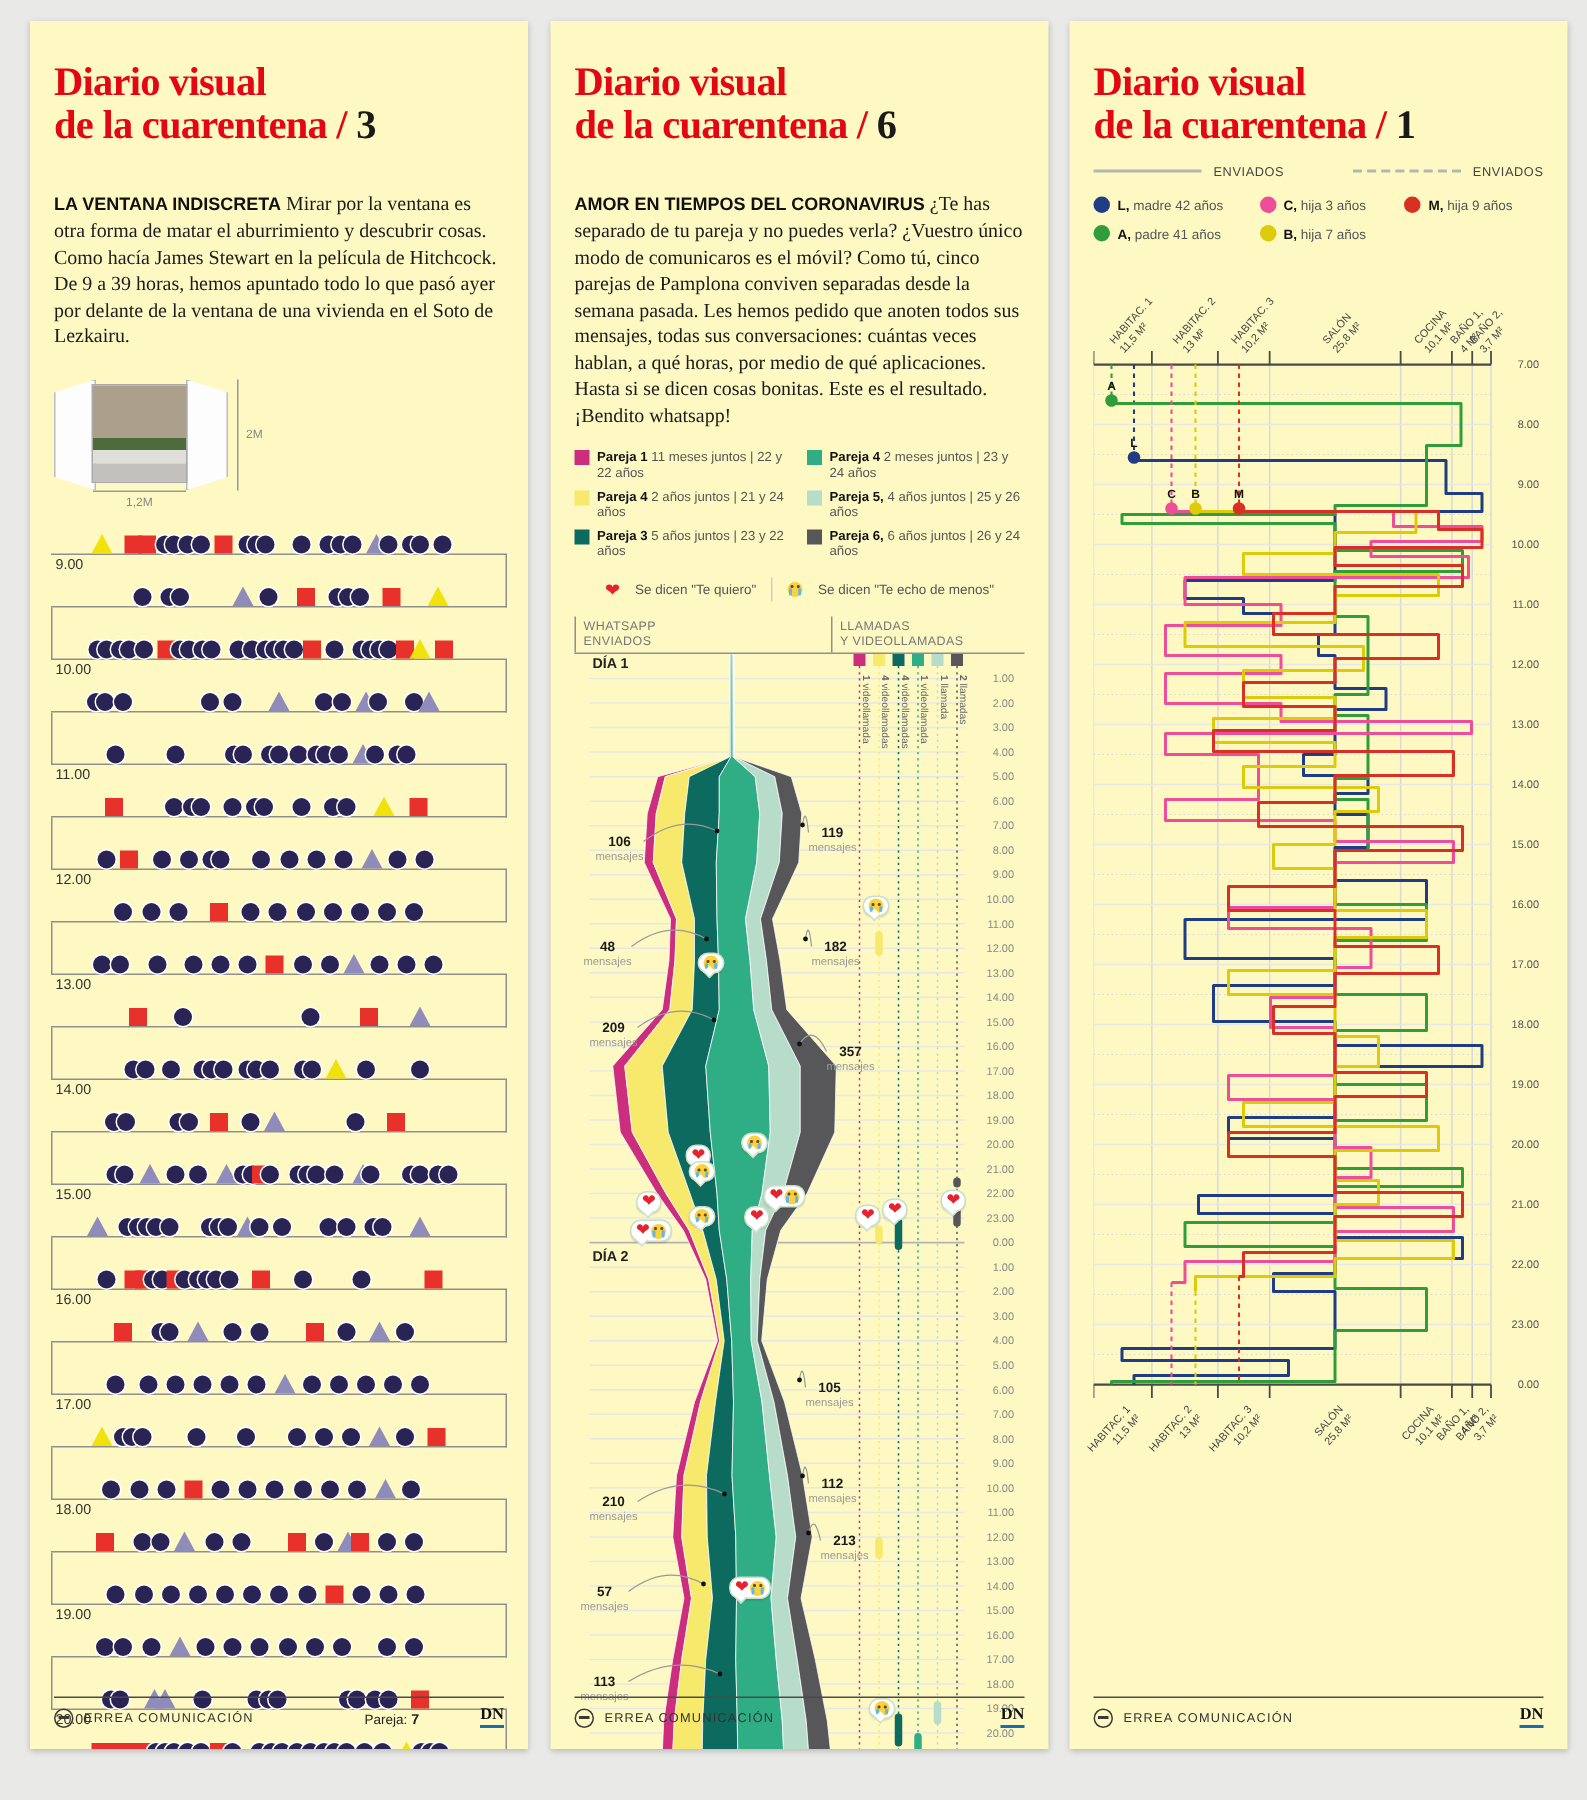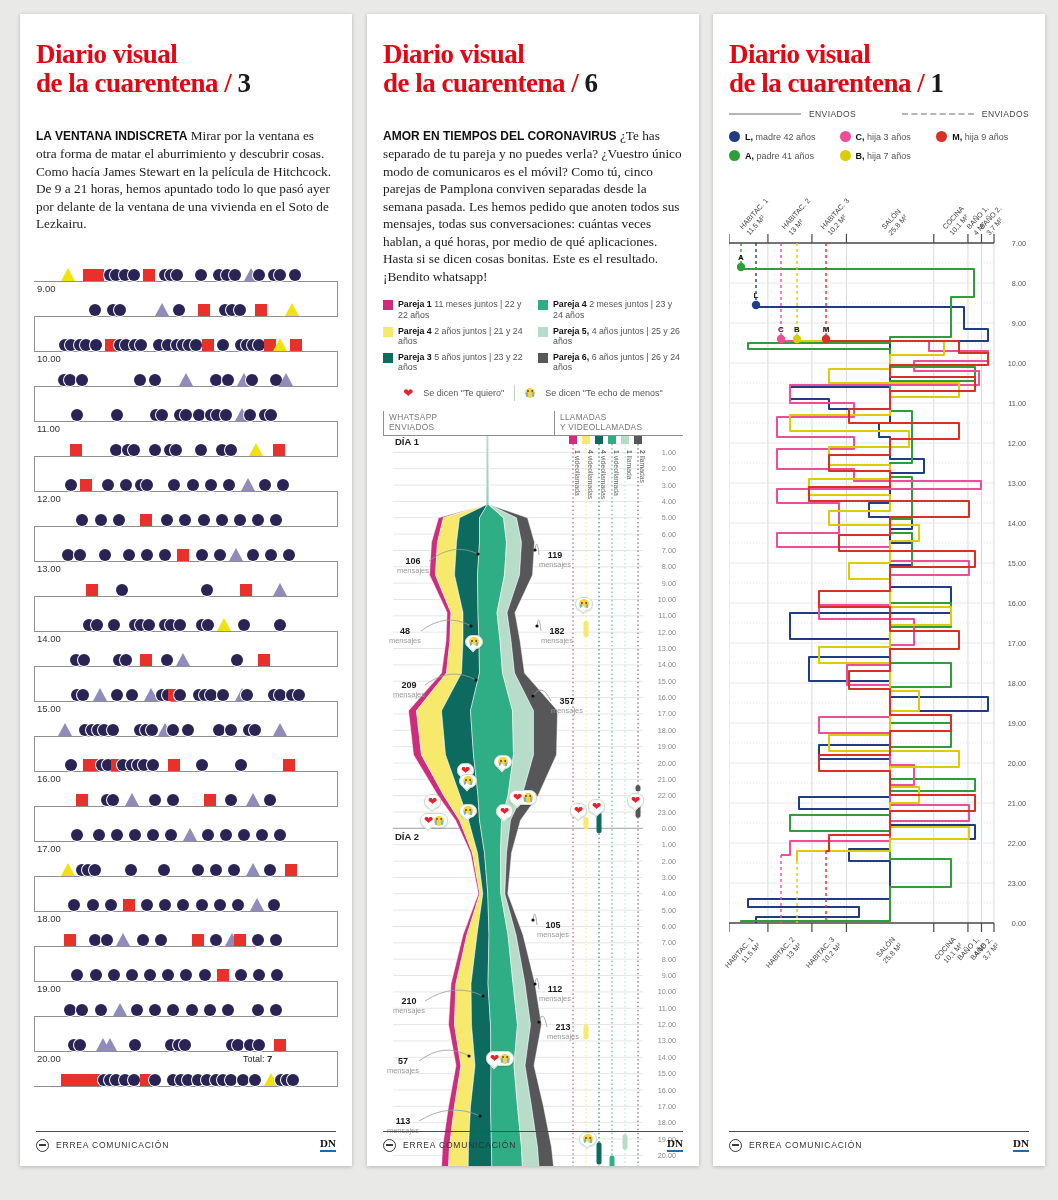--- a/index.html
+++ b/index.html
@@ -1,17 +1,17 @@
 <!DOCTYPE html>
 <html><head>
 <meta charset="utf-8">
 <style>
   html,body{margin:0;padding:0;}
   body{width:1058px;height:1200px;background:#e9e9e7;font-family:"Liberation Sans",sans-serif;position:relative;overflow:hidden;}
-  .panel{position:absolute;top:14px;width:332px;height:1152px;background:#ffffff;box-shadow:0 1px 4px rgba(0,0,0,.22);padding:0;overflow:hidden;}
+  .panel{position:absolute;top:14px;width:332px;height:1152px;background:#fef9c3;box-shadow:0 1px 4px rgba(0,0,0,.22);padding:0;overflow:hidden;}
   #panel1{left:20px;} #panel2{left:367px;} #panel3{left:713px;}
   .ptitle{font-family:"Liberation Serif",serif;font-weight:bold;color:#e30613;font-size:27px;line-height:1.06;margin:26px 16px 0 16px;letter-spacing:-.5px;}
   .ptitle .num{color:#1a1a1a;}
   .intro{margin:30px 16px 0 16px;font-family:"Liberation Serif",serif;font-size:13.3px;line-height:1.32;color:#1c1c1c;}
   .intro .lead{font-family:"Liberation Sans",sans-serif;font-weight:bold;font-size:12px;color:#111;}
   .foot{position:absolute;left:16px;right:16px;bottom:14px;border-top:1.5px solid #4a4a4a;display:flex;align-items:center;gap:7px;padding-top:6px;}
   .foot-logo{width:11px;height:11px;border:1.3px solid #3a3a3a;border-radius:50%;position:relative;flex:0 0 auto;}
   .foot-logo::after{content:"";position:absolute;left:2px;right:2px;top:4px;height:2px;background:#3a3a3a;}
   .foot-credit{font-size:8.5px;letter-spacing:.8px;color:#333;}
   .foot-brand{margin-left:auto;font-family:"Liberation Serif",serif;font-weight:bold;font-size:11px;color:#111;border-bottom:2.5px solid #1c6bb0;line-height:1.05;}
@@ -86,22 +86,38 @@
 </style>
 </head>
 <body>
 
 <section class="panel" id="panel1">
   <h1 class="ptitle">
     <span>Diario visual</span><br>
     <span>de la cuarentena /</span>
     <span class="num">3</span>
   </h1>
-  <p class="intro"><span class="lead">LA VENTANA INDISCRETA</span><span> Mirar por la ventana es otra forma de matar el aburrimiento y descubrir cosas. Como hacía James Stewart en la película de Hitchcock. De 9 a 21 horas, hemos apuntado todo lo que pasó ayer por delante de la ventana de una vivienda en el Soto de Lezkairu.</span></p>
+  <p class="intro"><span class="lead">LA VENTANA INDISCRETA</span><span> Mirar por la ventana es otra forma de matar el aburrimiento y descubrir cosas. Como hacía James Stewart en la película de Hitchcock. De 9 a 39 horas, hemos apuntado todo lo que pasó ayer por delante de la ventana de una vivienda en el Soto de Lezkairu.</span></p>
   <div class="p1-top">
+    <div class="windowfig">
+      <div class="shutter l"></div>
+      <div class="shutter r"></div>
+      <div class="wphoto">
+          <div class="b1"></div>
+          <div class="b2"></div>
+          <div class="b3"></div>
+          <div class="b4"></div>
+        </div>
+      <div class="meas-v">
+          <span>2M</span>
+        </div>
+      <div class="meas-h">
+          <span>1,2M</span>
+        </div>
+    </div>
   </div>
   <div id="p1-rows">
       <div class="band first">
         <div class="shp y" style="left: 9%;"></div>
         <div class="shp s" style="left: 16%;"></div>
         <div class="shp s" style="left: 19%;"></div>
         <div class="shp c" style="left: 23%;"></div>
         <div class="shp c" style="left: 25%;"></div>
         <div class="shp c" style="left: 28%;"></div>
         <div class="shp c" style="left: 31%;"></div>
@@ -481,21 +497,21 @@
         <div class="shp c" style="left: 55%;"></div>
         <div class="shp c" style="left: 58%;"></div>
         <div class="shp c" style="left: 60.5%;"></div>
         <div class="shp c" style="left: 63%;"></div>
         <div class="shp c" style="left: 67%;"></div>
         <div class="shp c" style="left: 71%;"></div>
         <div class="shp y" style="left: 76%;"></div>
         <div class="shp c" style="left: 79.5%;"></div>
         <div class="shp c" style="left: 81.5%;"></div>
         <div class="shp c" style="left: 83.5%;"></div>
-        <div class="total-lab" style="left: 69%;"><span>Total: </span><b>7</b></div>
+        <div class="total-lab" style="left: 69%;"><span>Pareja: </span><b>7</b></div>
       </div>
     </div>
   <footer class="foot">
     <span class="foot-logo"></span>
     <span class="foot-credit">ERREA COMUNICACIÓN</span>
     <span class="foot-brand">DN</span>
   </footer>
 </section>
 
 <section class="panel" id="panel2">

